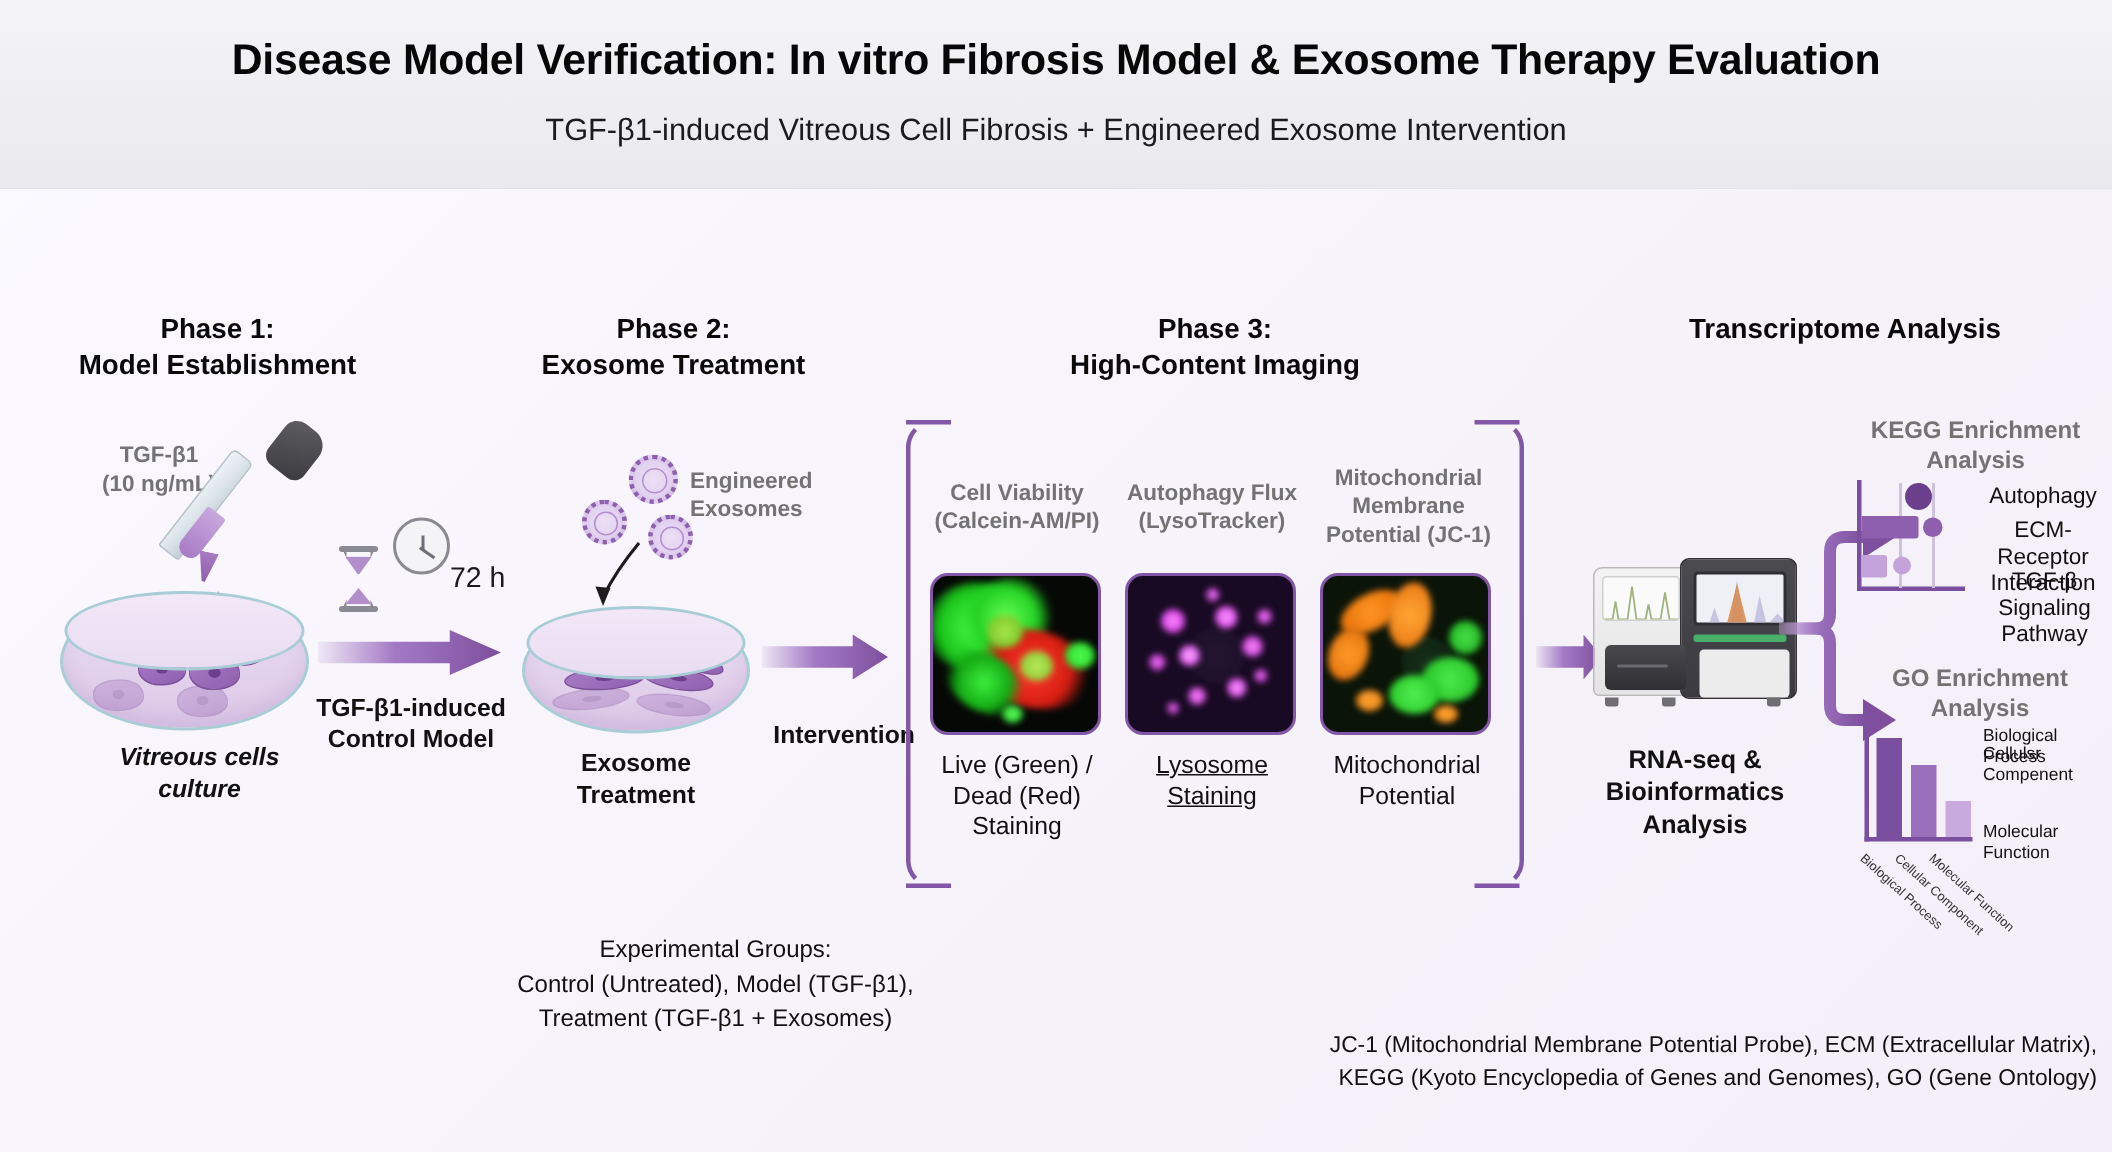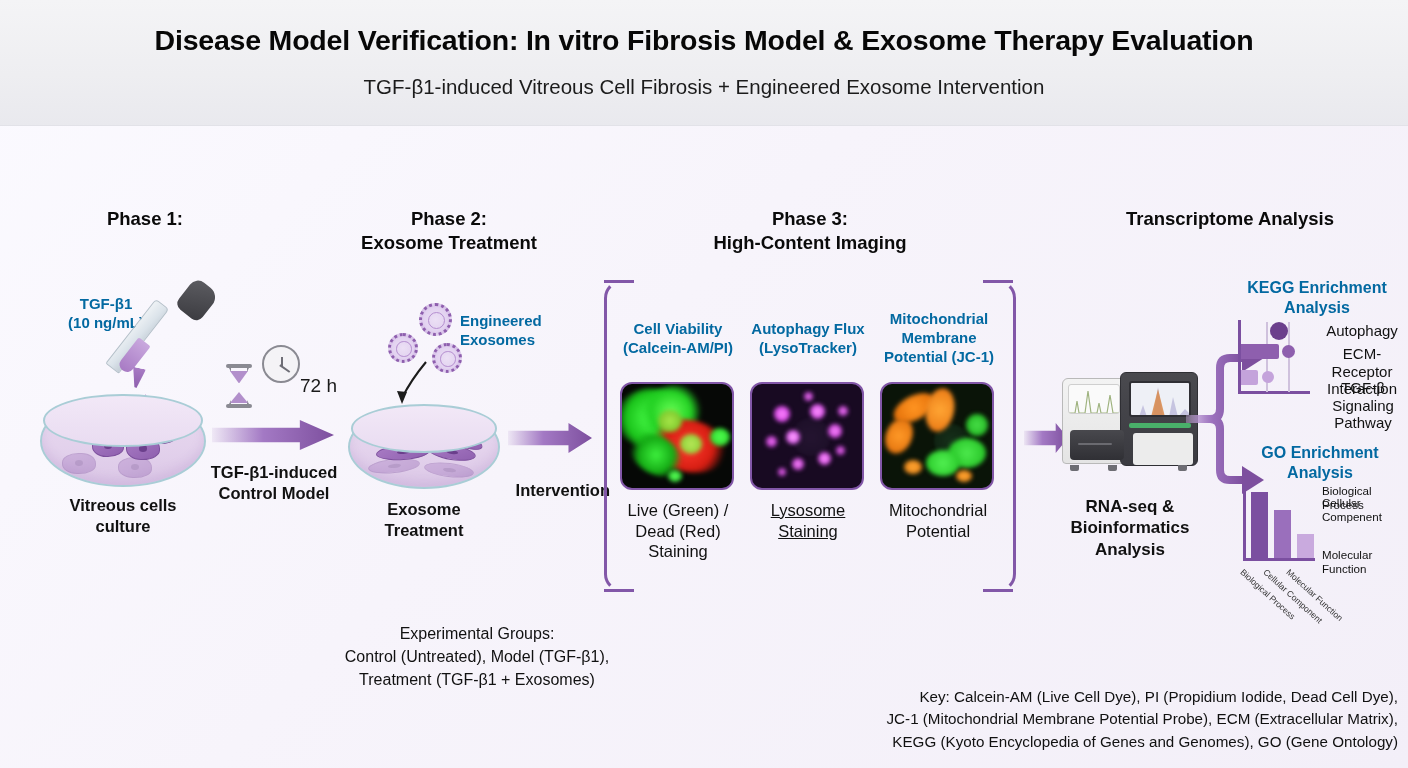--- a/index.html
+++ b/index.html
@@ -33,21 +33,21 @@
     position: absolute; text-align: center; font-weight: bold;
     font-size: 18.5px; line-height: 1.28; color: #0a0a0a;
   }
   .caption {
     position: absolute; text-align: center; font-size: 16.5px;
     line-height: 1.25; color: #111;
   }
   .caption.bold { font-weight: bold; }
   .small-label {
     position: absolute; text-align: center; font-size: 15px;
-    font-weight: bold; line-height: 1.25; color: #0369a1;
+    font-weight: bold; line-height: 1.25; color: #737373;
   }
 
   
   .dish { position: absolute; }
   .dish-body {
     position: absolute; left: 0; top: 0; width: 100%; height: 100%;
     border-radius: 50%;
     background: linear-gradient(180deg, #e7d9ef 0%, #e3d2ec 55%, #dcc8e7 100%);
     border: 2.5px solid #a9cdd6;
     box-shadow: inset 0 -6px 10px rgba(160,120,190,0.18);
@@ -236,20 +236,21 @@
 </style>
 </head>
 <body>
 
 <div id="header-band"></div>
 <div id="main-title">Disease Model Verification: In vitro Fibrosis Model &amp; Exosome Therapy Evaluation</div>
 <div id="subtitle">TGF-β1-induced Vitreous Cell Fibrosis + Engineered Exosome Intervention</div>
 
 <div class="phase-title" style="left:20px; top:207px; width:250px;">
   <div>Phase 1:</div>
+  <div>Model Establishment</div>
 </div>
 
 <div class="small-label" style="left:48px; top:295px; width:116px;">
   <div>TGF-β1</div>
   <div>(10 ng/mL)</div>
 </div>
 
 <div id="dropper">
   <div id="dropper-tube"></div>
   <div id="dropper-fluid"></div>
@@ -278,21 +279,21 @@
     </div>
   <div class="cell-star" style="left:52px; top:40px; width:32px; height:22px;">
       <div class="nucleus"></div>
     </div>
   <div class="cell-star" style="left:86px; top:42px; width:34px; height:23px;">
       <div class="nucleus"></div>
     </div>
   <div class="dish-rim"></div>
 </div>
 
-<div class="caption bold" style="left:43px; top:495px; width:160px;">
+<div class="caption bold" style="left:53px; top:495px; width:160px;font-style:italic;">
   <div>Vitreous cells</div>
   <div>culture</div>
 </div>
 
 <div id="hourglass">
   <div class="hg-cap" style="top:0;"></div>
   <div class="hg-glass"></div>
   <div class="hg-sand-top"></div>
   <div class="hg-sand-bot"></div>
   <div class="hg-cap" style="top:40px;"></div>
@@ -541,16 +542,15 @@
   <span>Molecular Function</span>
 </div>
 
 <div id="exp-groups">
   <div>Experimental Groups:</div>
   <div>Control (Untreated), Model (TGF-β1),</div>
   <div>Treatment (TGF-β1 + Exosomes)</div>
 </div>
 
 <div id="key-note">
-  <div>Key: Calcein-AM (Live Cell Dye), PI (Propidium Iodide, Dead Cell Dye),</div>
   <div>JC-1 (Mitochondrial Membrane Potential Probe), ECM (Extracellular Matrix),</div>
   <div>KEGG (Kyoto Encyclopedia of Genes and Genomes), GO (Gene Ontology)</div>
 </div>
 
 </body></html>

